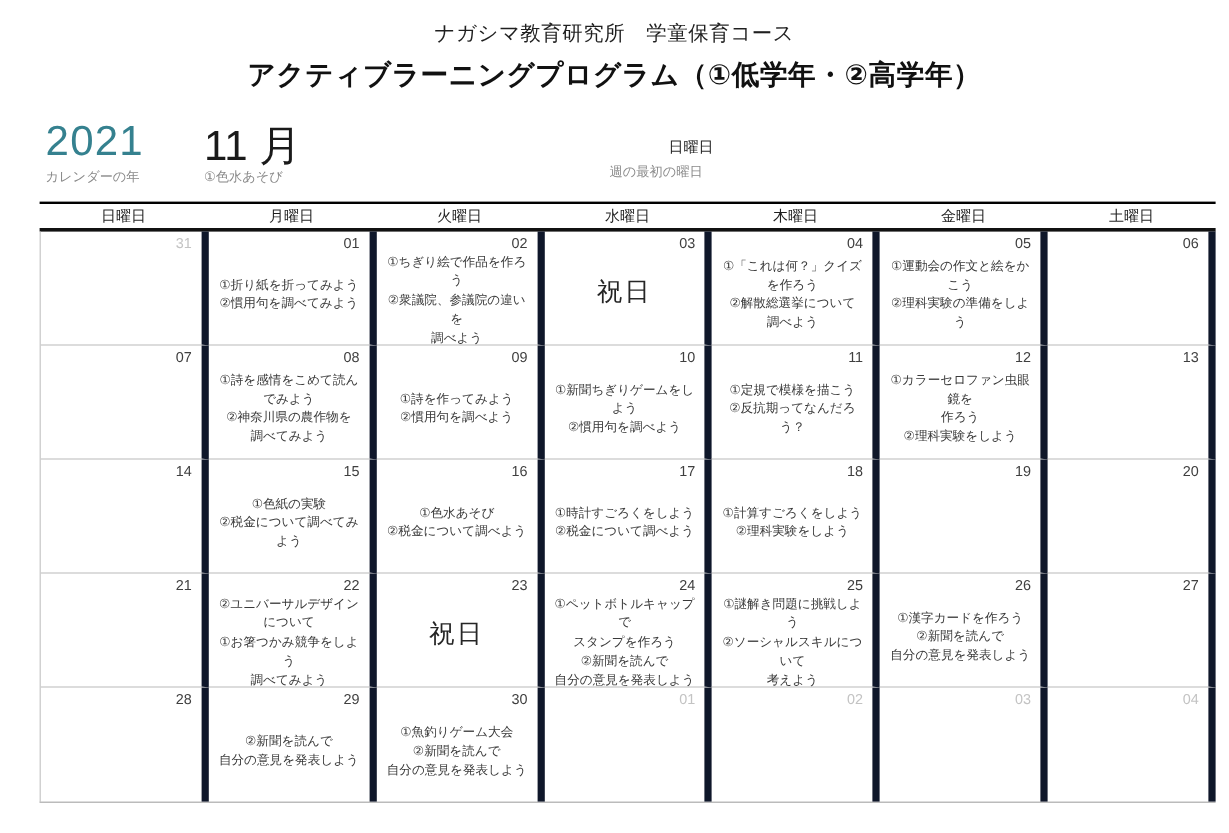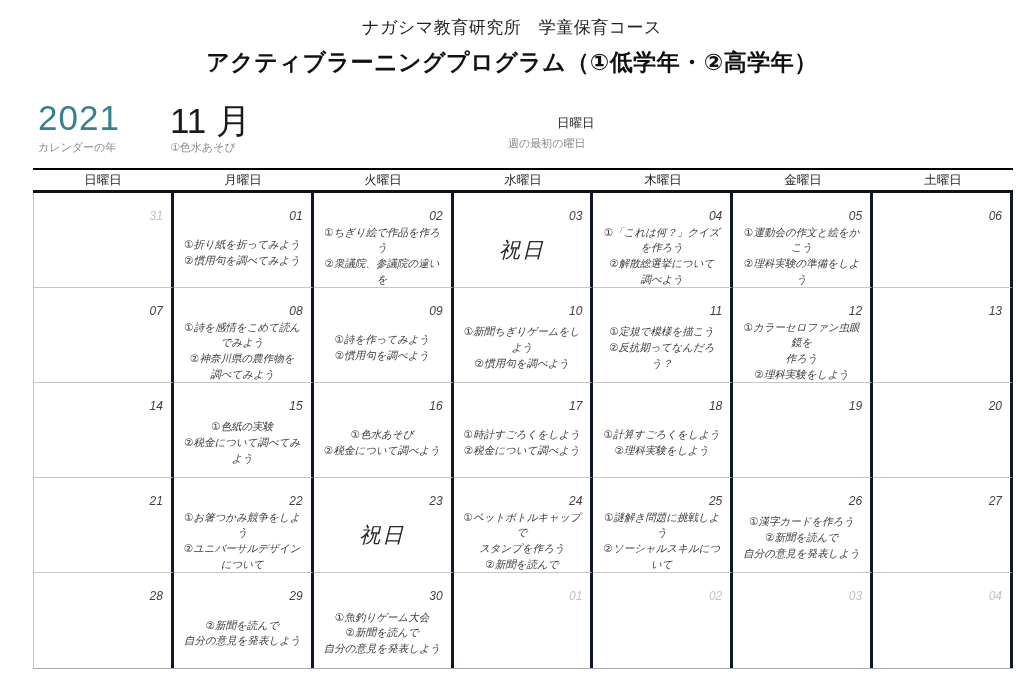--- a/index.html
+++ b/index.html
@@ -44,27 +44,26 @@
   }
   .weekday-cell { text-align: center; font-size: 12.5px; color: #1f1f1f; }
 
   .grid {
     display: grid; grid-template-columns: repeat(7, 1fr);
     grid-auto-rows: 95px;
     border-left: 1px solid #c6c6c6;
     border-bottom: 1px solid #ababab;
   }
   .cell {
-    border-right: 3px solid #0f172a;
+    border-right: 6px solid #0f172a;
     border-bottom: 1px solid #c6c6c6;
     box-sizing: border-box;
-    padding: 16px 8px 4px 8px;
+    padding: 3px 8px 4px 8px;
     display: flex; flex-direction: column;
     overflow: hidden;
-    font-style: italic;
   }
   .grid .cell:nth-last-child(-n+7) { border-bottom: none; }
 
   .date { text-align: right; font-size: 12px; color: #3f3f3f; line-height: 1.3; }
   .cell.muted .date { color: #c3c3c3; }
 
   .activities {
     flex: 1; display: flex; flex-direction: column;
     justify-content: center; align-items: center;
     text-align: center;
@@ -225,22 +224,22 @@
       </div>
       <div class="cell">
         <div class="date">20</div>
       </div>
       <div class="cell">
         <div class="date">21</div>
       </div>
       <div class="cell">
         <div class="date">22</div>
         <div class="activities">
+          <div>②ユニバーサルデザインについて</div>
           <div>①お箸つかみ競争をしよう</div>
-          <div>②ユニバーサルデザインについて</div>
           <div>調べてみよう</div>
         </div>
       </div>
       <div class="cell">
         <div class="date">23</div>
         <div class="holiday">祝日</div>
       </div>
       <div class="cell">
         <div class="date">24</div>
         <div class="activities">

